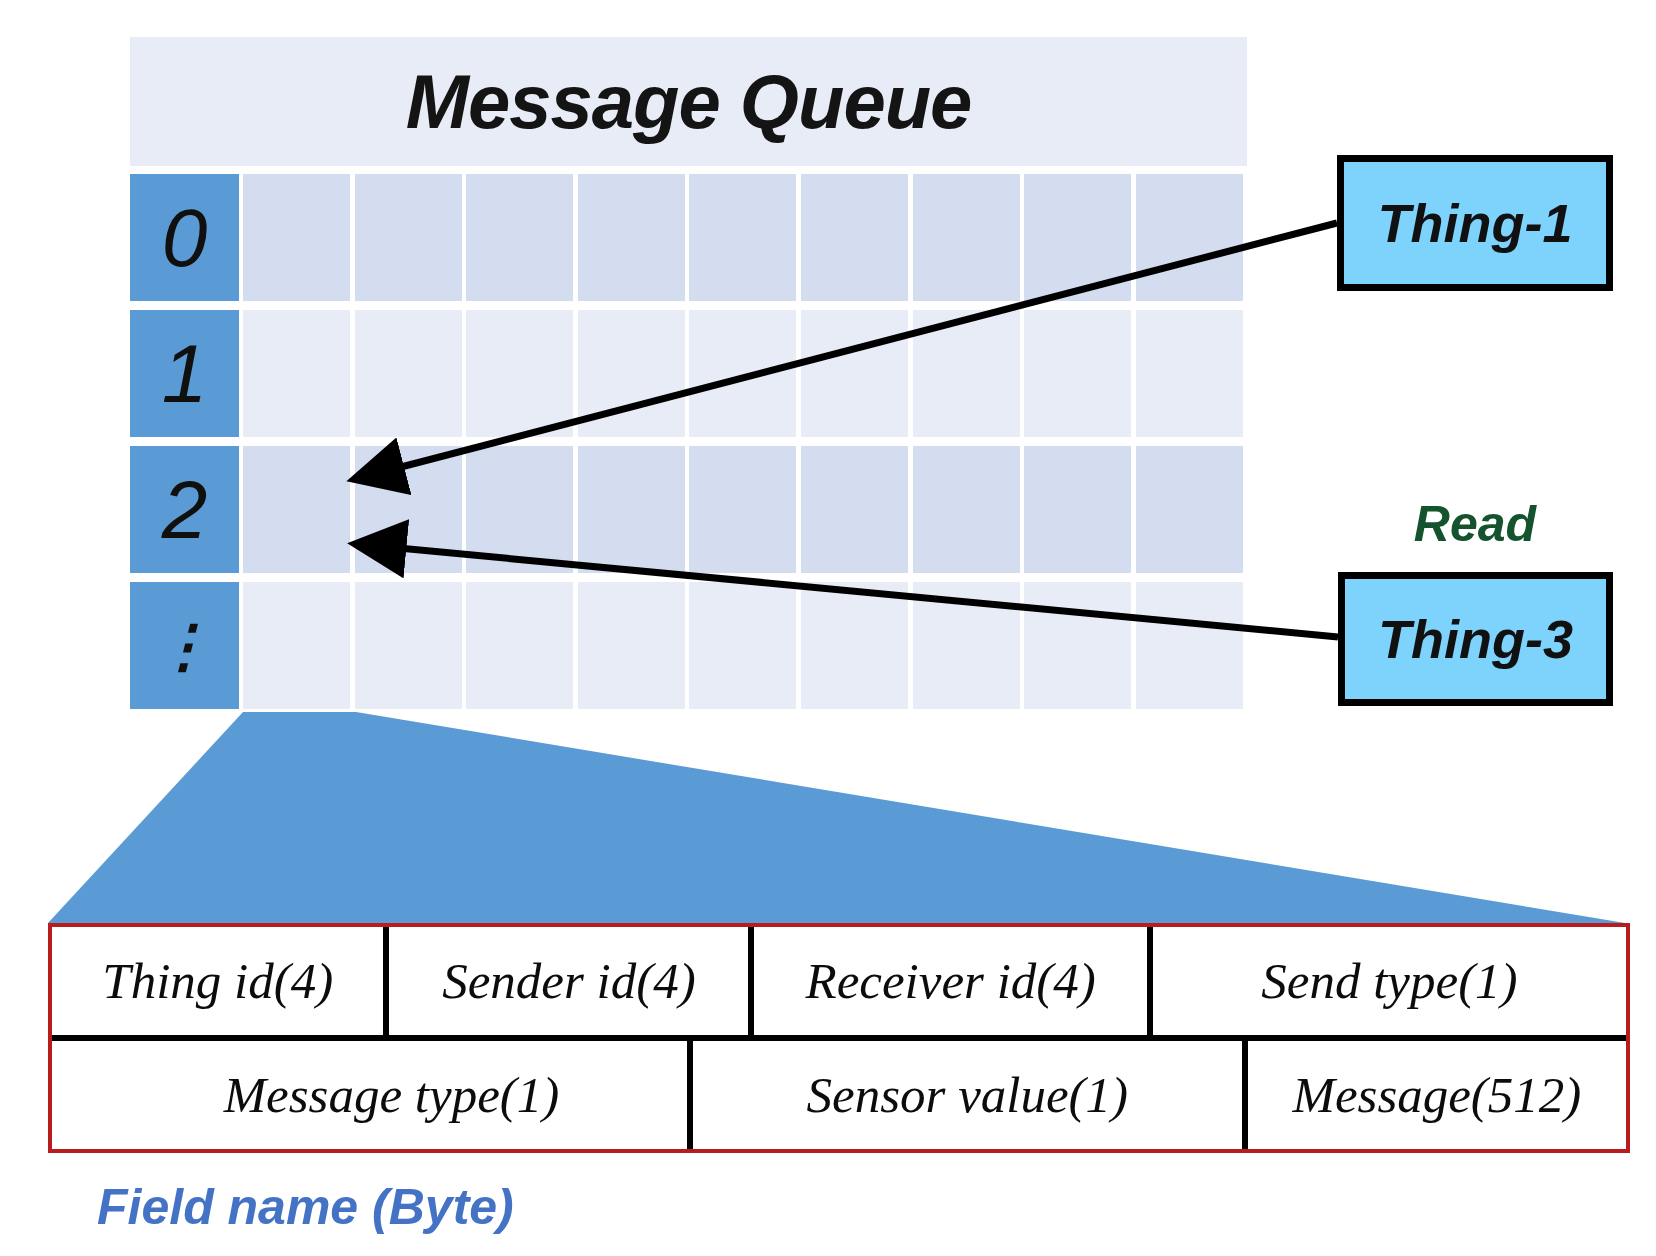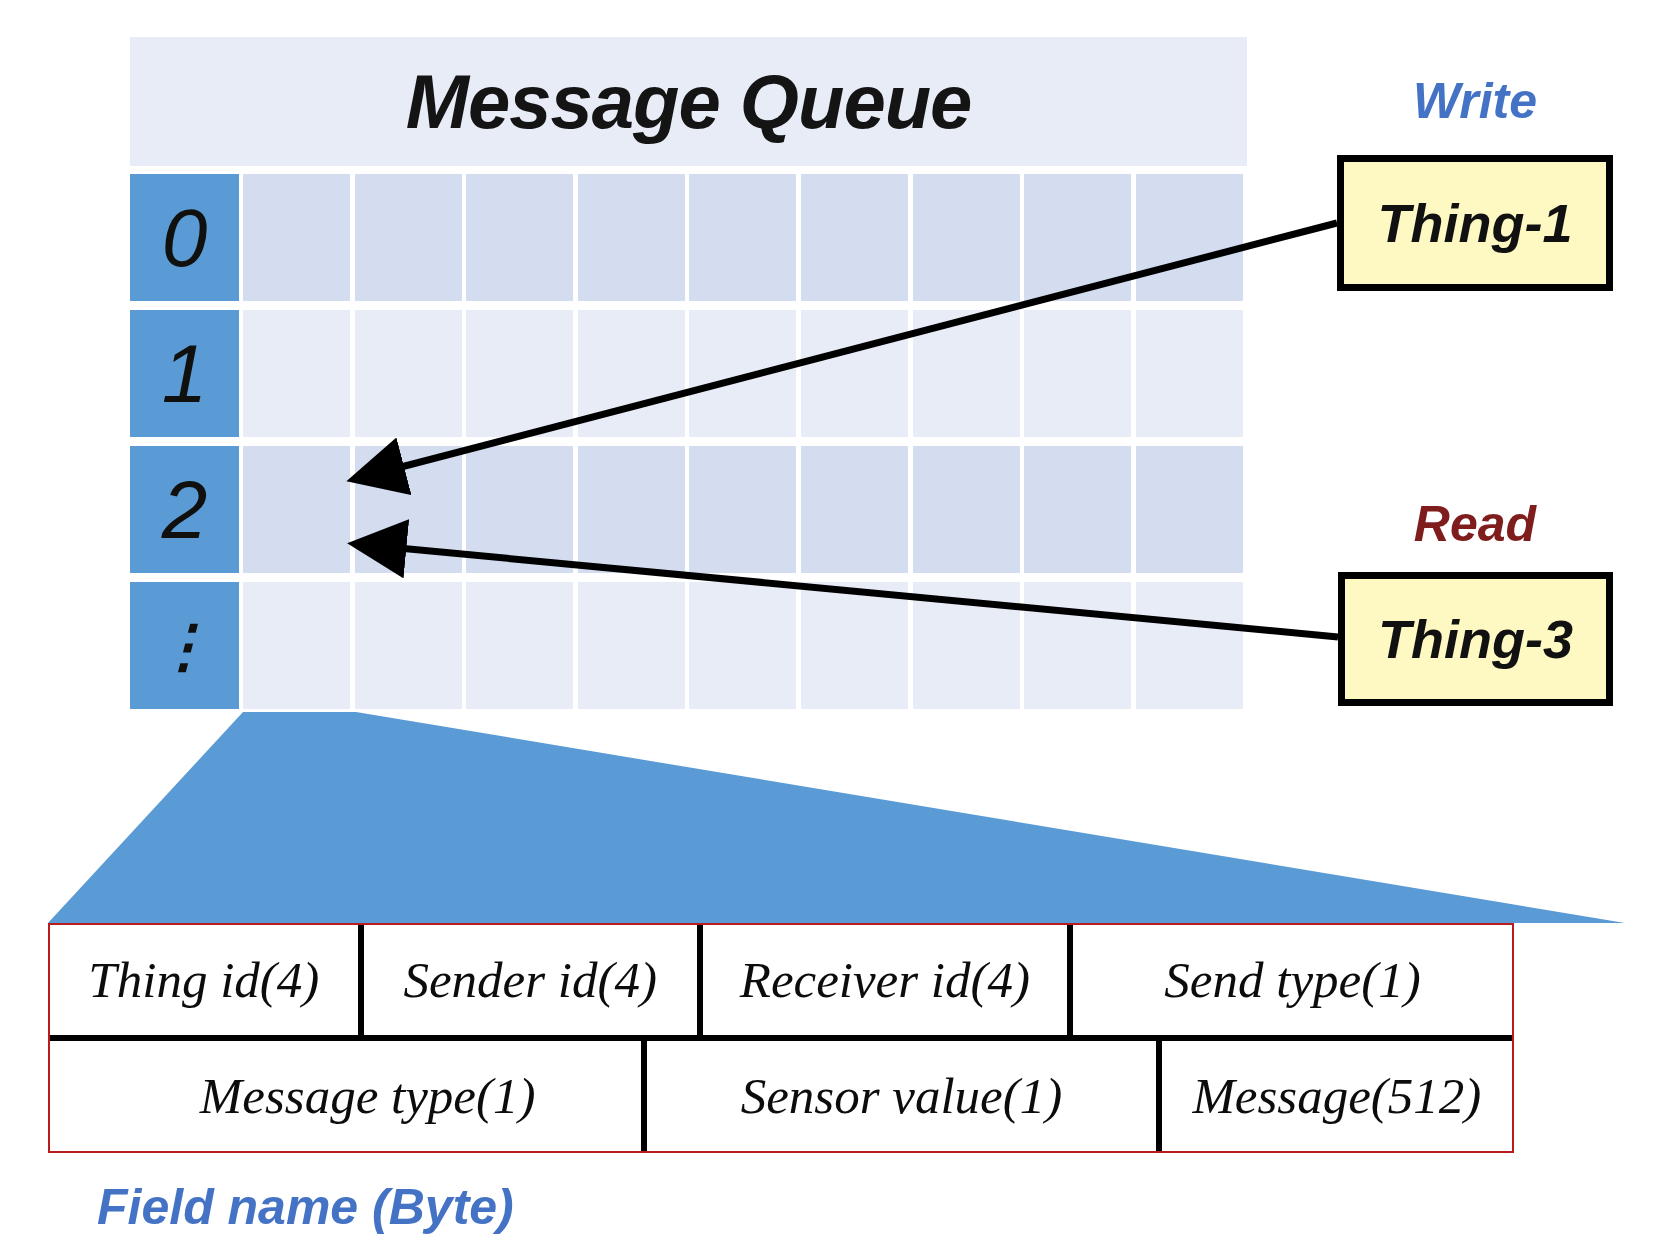--- a/index.html
+++ b/index.html
@@ -45,37 +45,37 @@
   }
   
   .side-label{
     position:absolute;
     width:280px;
     text-align:center;
     font-size:50px; font-weight:bold;
   }
   .thing-box{
     position:absolute;
-    background:#fef9c3;
+    background:#7dd3fc;
     border:7px solid #000000;
     display:flex; align-items:center; justify-content:center;
     font-size:54px; font-weight:bold; color:#111111;
     box-sizing:border-box;
   }
   #thing1-box{ left:1337px; top:155px; width:276px; height:136px; }
   #thing2-box{ left:1338px; top:572px; width:275px; height:134px; }
   #write-label{ left:1335px; top:72px; }
   #read-label{ left:1335px; top:495px; }
   
   #field-table{
     position:absolute;
     left:48px; top:923px;
-    width:1466px; height:230px;
+    width:1582px; height:230px;
     background:#000000;
-    border:2px solid #b91c1c;
+    border:4px solid #b91c1c;
     box-sizing:border-box;
     display:flex; flex-direction:column;
     gap:6px;
   }
   .f-row{ display:flex; flex:1; gap:6px; }
   .f-cell{
     background:#ffffff;
     display:flex; align-items:center; justify-content:center;
     font-family:"Liberation Serif", serif;
     font-size:51px; color:#0c0c0c;
@@ -153,26 +153,25 @@
     <defs>
       <marker id="ah" viewBox="0 0 10 10" refX="8.5" refY="5" markerWidth="8.5" markerHeight="8.5" orient="auto-start-reverse">
         <path d="M0,0 L10,5 L0,10 z" fill="#000000"></path>
       </marker>
     </defs>
     <polygon id="wedge" points="243,712 356,712 1625,923 48,923" fill="#5b9bd5"></polygon>
     <line id="write-arrow" x1="1337" y1="223" x2="355" y2="479" stroke-width="7" marker-end="url(#ah)" stroke="#000000"></line>
     <line id="read-arrow" x1="1338" y1="637" x2="356" y2="544" stroke-width="7" marker-end="url(#ah)" stroke="#000000"></line>
   </svg>
 
-  <div id="write-label" class="side-label" style="color: rgb(68, 114, 196);">Write</div>
   <div id="thing1-box" class="thing-box">
     <span>Thing-1</span>
   </div>
 
-  <div id="read-label" class="side-label" style="color: #7f1d1d;">Read</div>
+  <div id="read-label" class="side-label" style="color: #14532d;">Read</div>
   <div id="thing2-box" class="thing-box">
     <span>Thing-3</span>
   </div>
 
   <div id="field-table">
     <div id="field-row-1" class="f-row">
         <div class="f-cell">Thing id(4)</div>
         <div class="f-cell">Sender id(4)</div>
         <div class="f-cell">Receiver id(4)</div>
         <div class="f-cell">Send type(1)</div>

